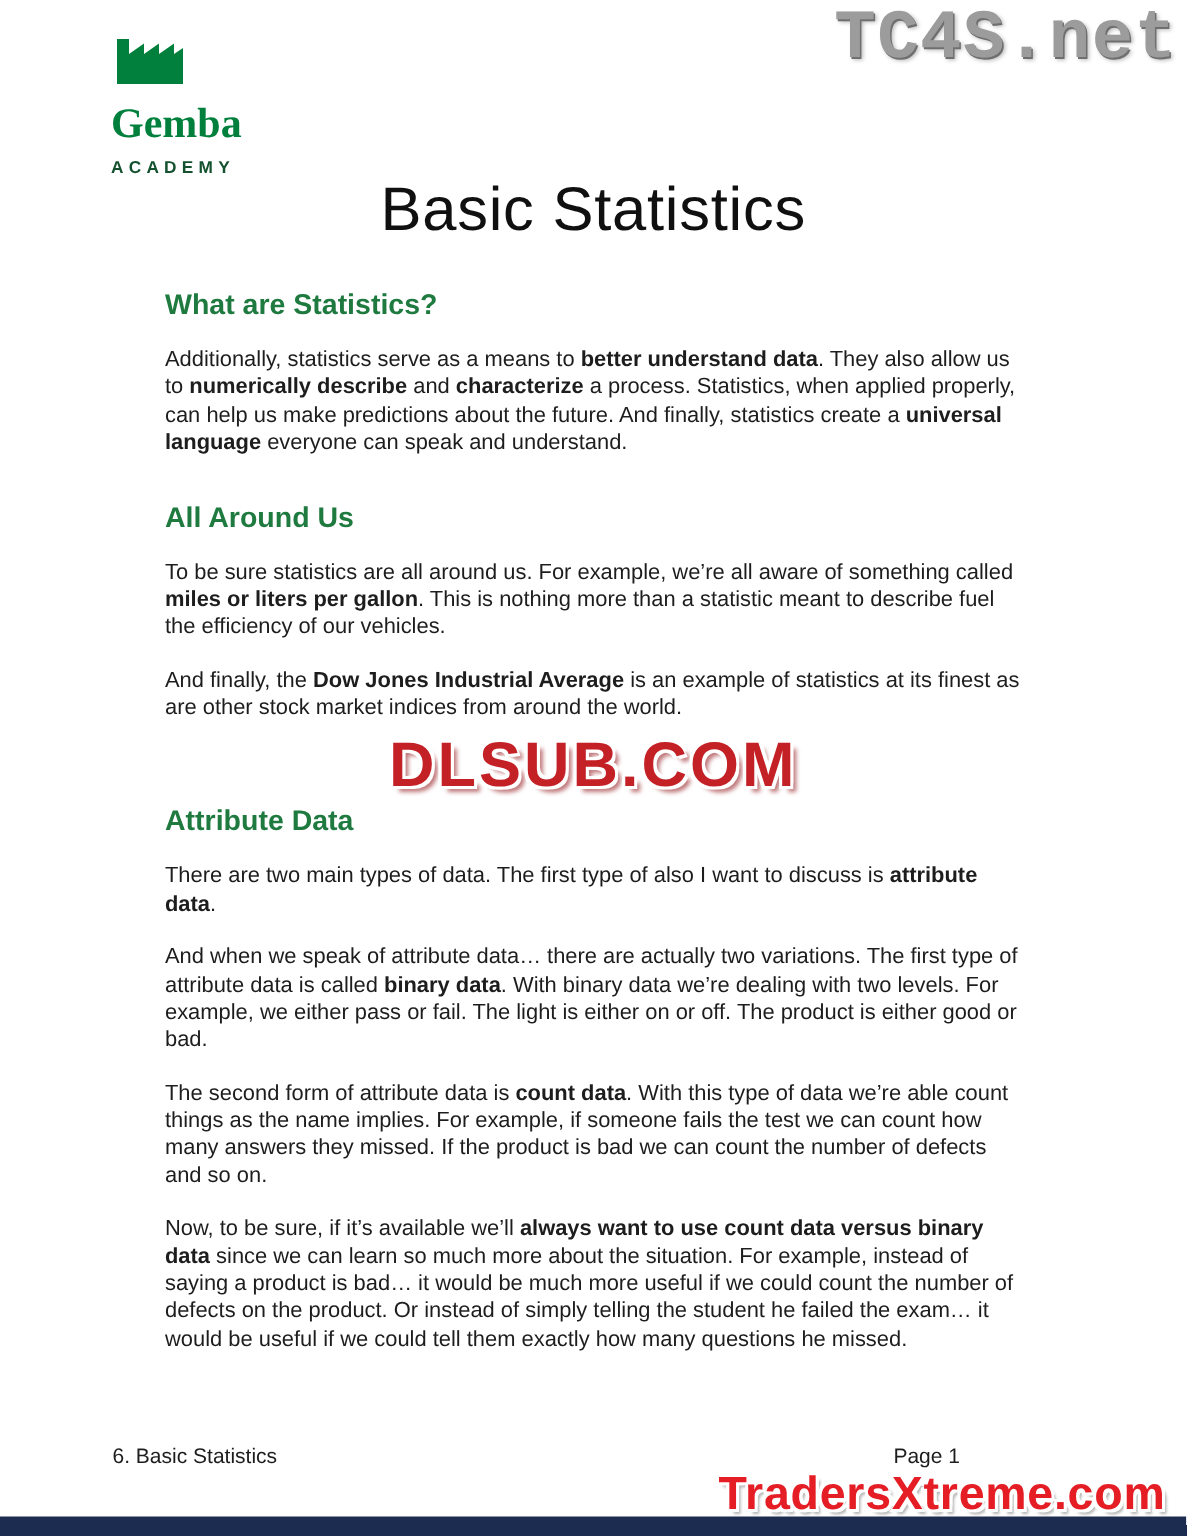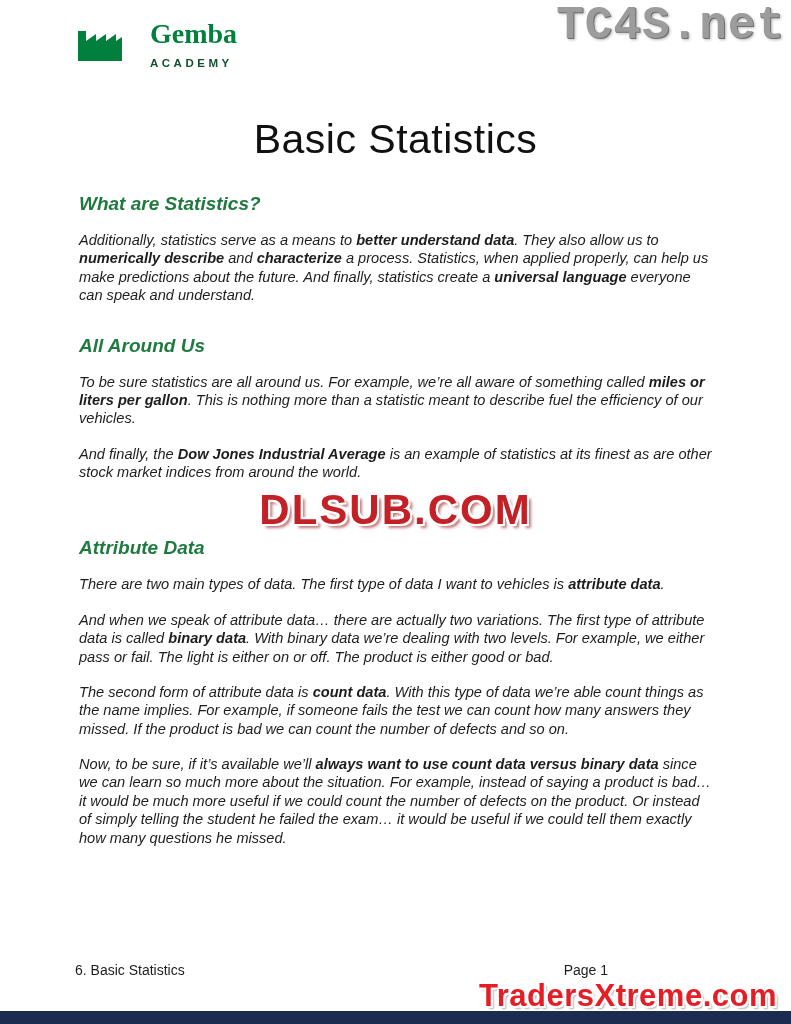--- a/index.html
+++ b/index.html
@@ -6,21 +6,21 @@
   .page {
     position: relative;
     width: 791px;
     height: 1024px;
     margin: 0 auto;
     background: #ffffff;
     font-family: "Liberation Sans", sans-serif;
     overflow: hidden;
   }
   header { position: relative; height: 86px; }
-  .logo { position: absolute; left: 74px; top: 20px; display: flex; align-items: center; gap: 24px; }
+  .logo { position: absolute; left: 74px; top: 20px; display: flex; gap: 9px; flex-direction: column; }
   .logo svg { width: 52px; height: 40px; color: var(--logo-green, #00803c); }
   .logo-text { display: flex; flex-direction: column; line-height: 1; }
   .logo-name {
     font-family: "Liberation Serif", serif;
     font-weight: 700; font-size: 28px;
     color: var(--logo-green, #00803c);
   }
   .logo-sub {
     font-size: 11.5px; font-weight: 700; letter-spacing: 3.5px;
     color: var(--logo-dark-green, #14512e); margin-top: 10px;
@@ -30,39 +30,39 @@
     font-family: Liberation Mono, monospace;
     font-weight: 700; font-size: 46px; letter-spacing: 1px;
     color: var(--watermark-gray, #9c9c9c);
     text-shadow: 1px 1px 0 #6f6f6f, 2px 2px 3px rgba(0,0,0,.28);
   }
   h1 {
     margin: 30px 0 6px; text-align: center;
     font-weight: 400; font-size: 41px; letter-spacing: .5px;
     color: #101010;
   }
-  main { padding: 0 79px; font-style: italic; }
+  main { padding: 0 110px; }
   .section-heading {
     margin: 30px 0 16px;
     font-size: 19px; font-weight: 700;
     color: var(--heading-green, #1f7a40);
   }
   main > section:nth-of-type(3) .section-heading { margin-top: 56px; }
   .body-paragraph {
     margin: 0 0 17px;
     font-size: 14.6px; line-height: 1.26;
     color: var(--body-text, #1d1d1d);
   }
   .body-paragraph strong { font-weight: 700; }
   footer {
     position: absolute; left: 75px; right: 75px; bottom: 46px;
     display: flex; justify-content: space-between;
     font-size: 14px; color: #1d1d1d; align-items: center;
   }
-  .footer-right { margin-right: 108px; padding-left: 36px; }
+  .footer-right { margin-right: 76px; padding-left: 36px; }
   .wm-mid {
     position: absolute; top: 486px; left: 0; width: 100%;
     text-align: center; pointer-events: none;
     font-weight: 700; font-size: 42px; letter-spacing: 2px;
     color: var(--watermark-red, #c42127);
     text-shadow: -2px -2px 0 #fff, 2px -2px 0 #fff, -2px 2px 0 #fff, 2px 2px 0 #fff,
                  4px 4px 3px rgba(140,10,15,.55);
   }
   .wm-bottom {
     position: absolute; right: 14px; bottom: 10px;
@@ -101,21 +101,21 @@
         <h2 class="section-heading">What are Statistics?</h2>
         <p class="body-paragraph"><span>Additionally, statistics serve as a means to </span><strong>better understand data</strong><span>.  They also allow us to </span><strong>numerically describe</strong><span> and </span><strong>characterize</strong><span> a process.  Statistics, when applied properly, can help us make predictions about the future.  And finally, statistics create a </span><strong>universal language</strong><span> everyone can speak and understand.</span></p>
       </section>
       <section>
         <h2 class="section-heading">All Around Us</h2>
         <p class="body-paragraph"><span>To be sure statistics are all around us.  For example, we’re all aware of something called </span><strong>miles or liters per gallon</strong><span>.  This is nothing more than a statistic meant to describe fuel the efficiency of our vehicles.</span></p>
         <p class="body-paragraph"><span>And finally, the </span><strong>Dow Jones Industrial Average</strong><span> is an example of statistics at its finest as are other stock market indices from around the world.</span></p>
       </section>
       <section>
         <h2 class="section-heading">Attribute Data</h2>
-        <p class="body-paragraph"><span>There are two main types of data.  The first type of data I want to vehicles is </span><strong>attribute data</strong><span>.</span></p>
+        <p class="body-paragraph"><span>There are two main types of data.  The first type of also I want to discuss is </span><strong>attribute data</strong><span>.</span></p>
         <p class="body-paragraph"><span>And when we speak of attribute data… there are actually two variations.  The first type of attribute data is called </span><strong>binary data</strong><span>.  With binary data we’re dealing with two levels.  For example, we either pass or fail.  The light is either on or off.  The product is either good or bad.</span></p>
         <p class="body-paragraph"><span>The second form of attribute data is </span><strong>count data</strong><span>.  With this type of data we’re able count things as the name implies.  For example, if someone fails the test we can count how many answers they missed.  If the product is bad we can count the number of defects and so on.</span></p>
         <p class="body-paragraph"><span>Now, to be sure, if it’s available we’ll </span><strong>always want to use count data versus binary data</strong><span> since we can learn so much more about the situation.  For example, instead of saying a product is bad… it would be much more useful if we could count the number of defects on the product.  Or instead of simply telling the student he failed the exam… it would be useful if we could tell them exactly how many questions he missed.</span></p>
       </section>
     </main>
 
   <div class="wm-mid">DLSUB.COM</div>
 
   <footer>
     <span>6. Basic Statistics</span>

